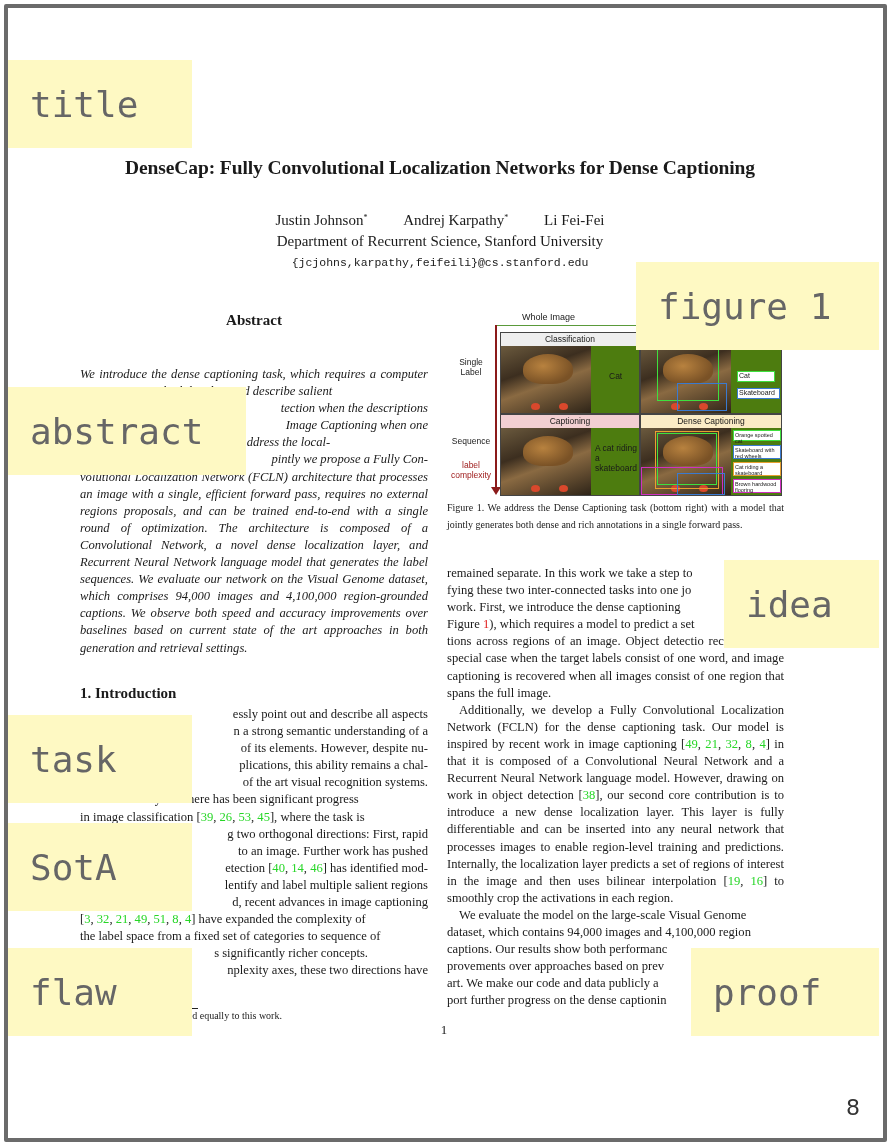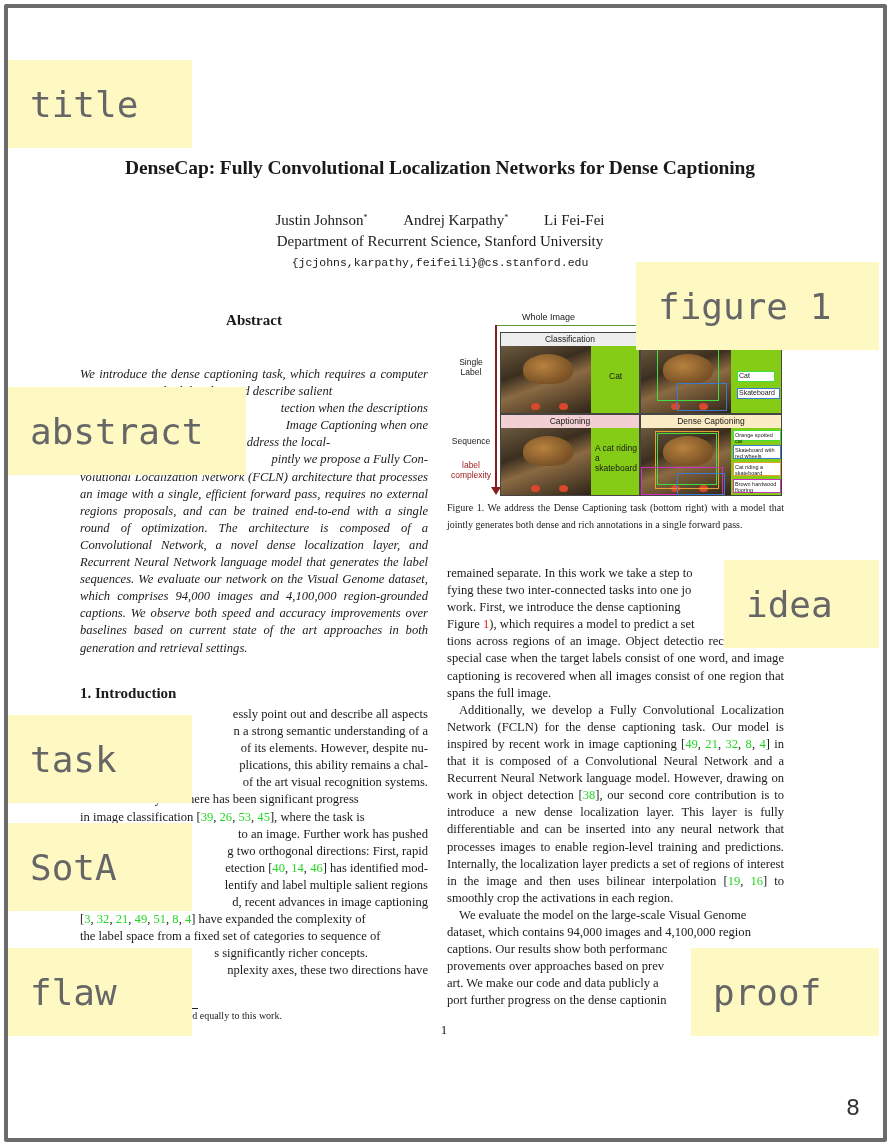--- a/index.html
+++ b/index.html
@@ -29,21 +29,21 @@
   .slide-num { right:28px; top:1095px; font-family:"DejaVu Sans", sans-serif; font-size:22px; color:#333; }
   .tag { position:absolute; background:#fef9c3; color:#666; font-family:"DejaVu Sans Mono", monospace; font-size:36px; display:flex; align-items:center; padding-left:22px; box-sizing:border-box; }
   
   .fig { left:447px; top:312px; width:337px; height:186px; }
   .fig-caption { left:447px; top:500px; width:337px; font-size:10px; line-height:16.5px; text-align:justify; }
   .fig .whole { position:absolute; left:75px; top:0; font-family:"Liberation Sans", sans-serif; font-size:9px; }
   .fig .hline { position:absolute; left:48px; top:13px; width:285px; border-top:1px solid #5a9a3a; }
   .fig .vline { position:absolute; left:48px; top:13px; height:165px; border-left:2px solid #8b1a1a; }
   .fig .arrow { position:absolute; left:44px; top:175px; width:0; height:0; border-left:5px solid transparent; border-right:5px solid transparent; border-top:8px solid #8b1a1a; }
   .fig .lbl { position:absolute; font-family:"Liberation Sans", sans-serif; font-size:8.5px; line-height:10px; text-align:center; }
-  .fig .panel { position:absolute; border:1px solid #444; background:#84cc16; overflow:hidden; }
+  .fig .panel { position:absolute; border:1px solid #444; background:#4d7c0f; overflow:hidden; }
   .fig .phead { position:absolute; left:0; top:0; right:0; height:13px; font-family:"Liberation Sans", sans-serif; font-size:8.5px; text-align:center; line-height:13px; }
   .fig .photo { position:absolute; left:0; top:13px; width:90px; bottom:0; background:linear-gradient(160deg,#6b5a3e 0%,#3c2e1f 35%,#8a6a42 55%,#2e2418 100%); }
   .fig .catshape { position:absolute; left:22px; top:8px; width:50px; height:30px; border-radius:50% 50% 40% 40%; background:radial-gradient(ellipse at 40% 40%,#b8823f,#7a5226 70%); }
   .fig .wheel { position:absolute; width:9px; height:7px; border-radius:50%; background:#d9482c; }
   .fig .ptext { position:absolute; font-family:"Liberation Sans", sans-serif; font-size:8.5px; line-height:10px; }
   .fig .bbox { position:absolute; border:1px solid; }
   .fig .tbox { position:absolute; border:1px solid; font-family:"Liberation Sans", sans-serif; font-size:5.5px; line-height:6px; padding:1px; background:#fff; box-sizing:border-box; }
 </style>
 </head>
 <body>
@@ -71,22 +71,22 @@
 
 <div class="abs intro-head">1. Introduction</div>
 <div class="abs col intro">
   <p style="text-align:right">essly point out and describe all aspects</p>
   <p style="text-align:right">n a strong semantic understanding of a</p>
   <p style="text-align:right">of its elements. However, despite nu-</p>
   <p style="text-align:right">plications, this ability remains a chal-</p>
   <p style="text-align:right">of the art visual recognition systems.</p>
   <p>In the last few years there has been significant progress</p>
   <p><span>in image classification [</span><span class="cite">39</span>, <span class="cite">26</span>, <span class="cite">53</span>, <span class="cite">45</span><span>], where the task is</span></p>
+  <p style="text-align:right">g two orthogonal directions: First, rapid</p>
   <p style="text-align:right">to an image. Further work has pushed</p>
-  <p style="text-align:right">g two orthogonal directions: First, rapid</p>
   <p style="text-align:right"><span>etection [</span><span class="cite">40</span>, <span class="cite">14</span>, <span class="cite">46</span><span>] has identified mod-</span></p>
   <p style="text-align:right">lentify and label multiple salient regions</p>
   <p style="text-align:right">d, recent advances in image captioning</p>
   <p>[<span class="cite">3</span>, <span class="cite">32</span>, <span class="cite">21</span>, <span class="cite">49</span>, <span class="cite">51</span>, <span class="cite">8</span>, <span class="cite">4</span><span>] have expanded the complexity of</span></p>
   <p>the label space from a fixed set of categories to sequence of</p>
   <p style="text-align:right;padding-right:60px">s significantly richer concepts.</p>
   <p style="text-align:right">nplexity axes, these two directions have</p>
 </div>
 <div class="abs footrule"></div>
 <div class="abs footnote" style="padding-left:100px;box-sizing:border-box">uted equally to this work.</div>

